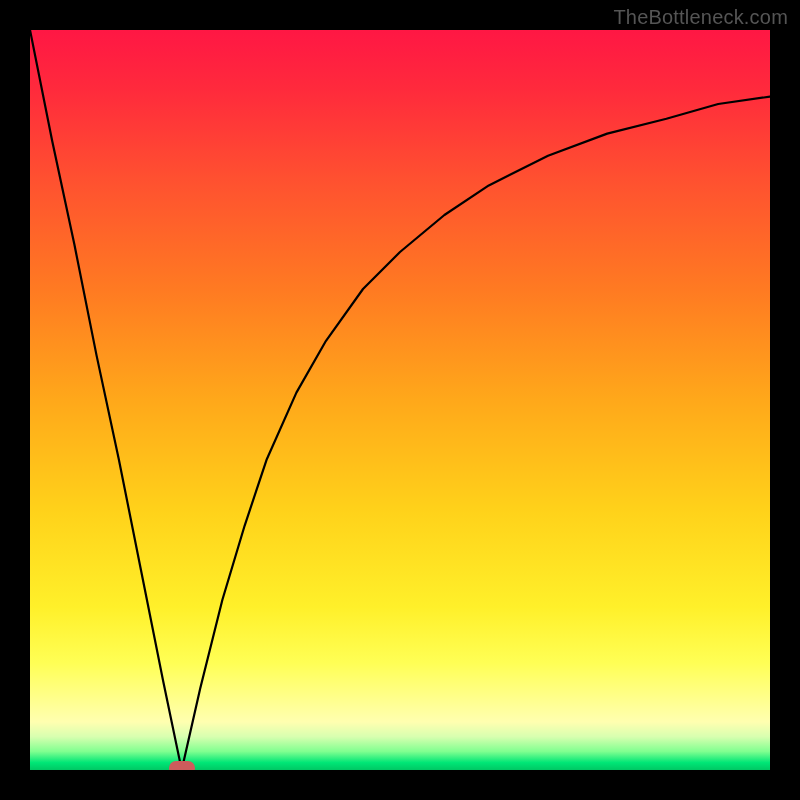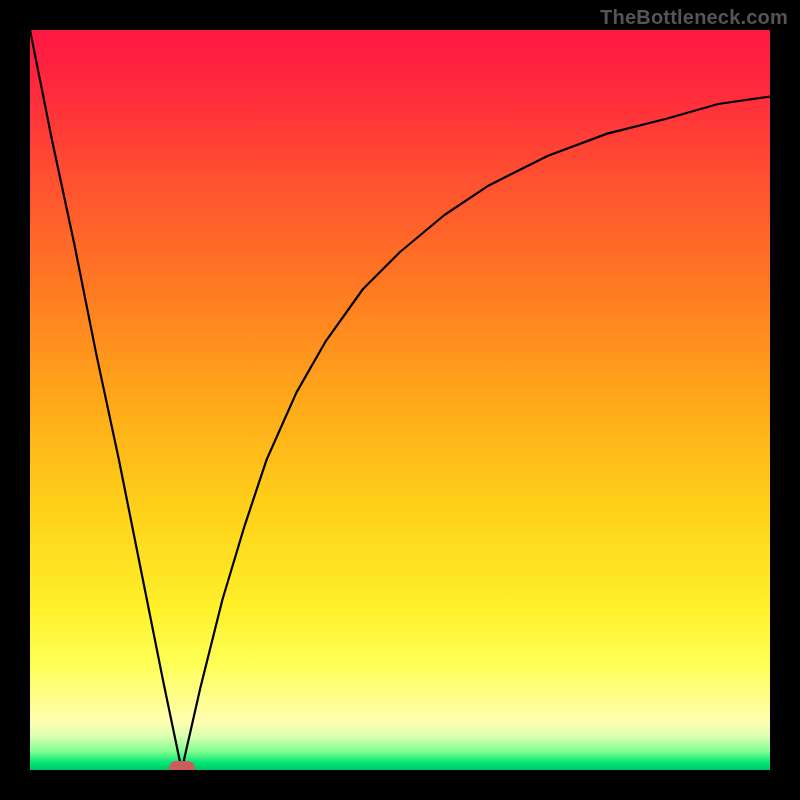--- a/index.html
+++ b/index.html
@@ -45,21 +45,21 @@
     height: 14px;
     border-radius: 7px;
     transform: translate(-50%, -50%);
   }
   .watermark {
     position: absolute;
     top: 6px;
     right: 12px;
     color: #555;
     font-size: 20px;
-    font-weight: 700;
+    font-weight: 400;
     letter-spacing: 0.2px;
   }
 </style>
 </head>
 <body>
 
 <div class="frame">
 
   <div class="plot-area">
     <svg class="gradient" viewBox="0 0 740 740" preserveAspectRatio="none">

